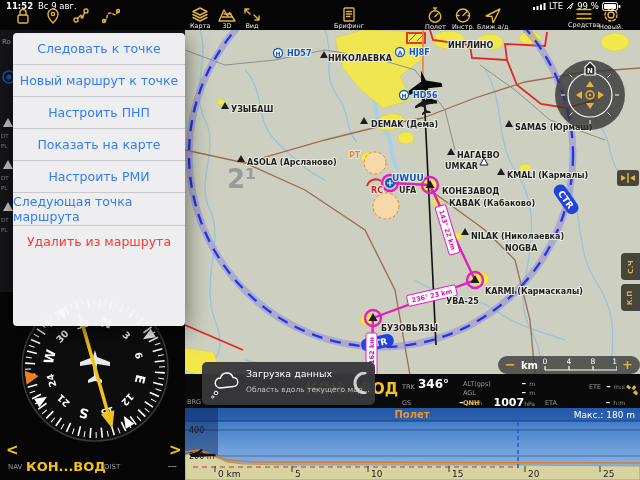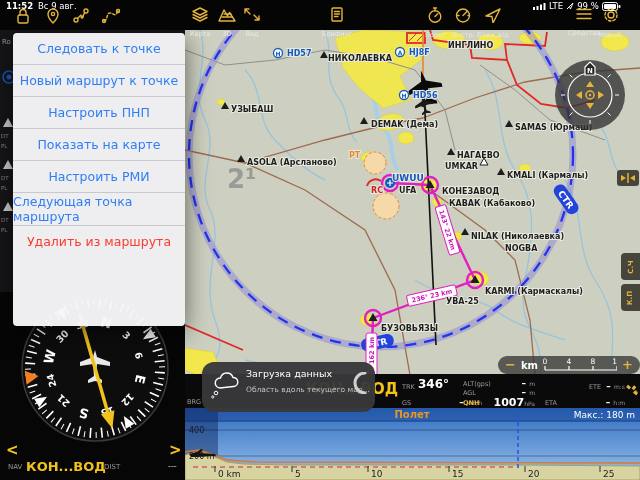--- a/index.html
+++ b/index.html
@@ -2,21 +2,21 @@
 <html><head>
 <meta charset="utf-8">
 <style>
   html,body{margin:0;padding:0;background:#000;}
   *{box-sizing:border-box;font-family:"DejaVu Sans","Liberation Sans",sans-serif;}
   #app{position:relative;width:640px;height:480px;background:#000;overflow:hidden;}
 
   
   #topbar{position:absolute;left:0;top:0;width:640px;height:30px;background:#050505;z-index:40;}
   .status-txt{position:absolute;top:1px;font-size:8.5px;color:#fff;}
-  .tb-item{position:absolute;top:7px;display:flex;flex-direction:column;align-items:center;gap:9px;}
+  .tb-item{position:absolute;top:7px;display:flex;flex-direction:column;align-items:center;gap:1px;}
   .tb-item svg{display:block;}
   .tb-label{font-size:6.5px;color:#e8e8e8;white-space:nowrap;line-height:7px;}
   .ico{stroke:#e3b33c;fill:none;stroke-width:1.4;stroke-linecap:round;stroke-linejoin:round;}
 
   
   #sidebar{position:absolute;left:0;top:30px;width:185px;height:262px;background:#16161a;z-index:5;}
   .sb-frag{position:absolute;color:#9a9a9a;font-size:7px;}
   .sb-tri{position:absolute;width:0;height:0;border-left:5px solid transparent;border-right:5px solid transparent;border-bottom:9px solid #cfcfcf;}
   .sb-sub{position:absolute;color:#8a8a8a;font-size:5.5px;}
   #ctx-menu{position:absolute;left:13px;top:33px;width:172px;height:293px;background:rgba(246,246,248,0.97);border-radius:4px;overflow:hidden;z-index:30;box-shadow:0 6px 24px rgba(0,0,0,.55);}
@@ -42,21 +42,21 @@
 
   
   #panel-toggle{position:absolute;left:617px;top:170px;width:22px;height:16px;background:rgba(45,45,35,0.85);border-radius:3px;z-index:12;display:flex;align-items:center;justify-content:center;}
 
   
   #scalebar{position:absolute;left:498px;top:356px;width:142px;height:18px;background:rgba(55,55,55,0.78);border-radius:9px;z-index:14;display:flex;align-items:center;padding:0 7px;gap:5px;}
   .sc-btn{color:#e3b33c;font-size:13px;font-weight:bold;line-height:16px;}
   .sc-unit{color:#fff;font-size:10px;font-weight:bold;}
 
   
-  #toast{position:absolute;left:202px;top:362px;width:173px;height:50px;background:rgba(56,56,58,0.96);border-radius:12px;z-index:50;}
+  #toast{position:absolute;left:202px;top:362px;width:173px;height:43px;background:rgba(56,56,58,0.96);border-radius:5px;z-index:50;}
   #toast .t-title{position:absolute;left:44px;top:6px;font-size:9.5px;color:#fff;}
   #toast .t-sub{position:absolute;left:44px;top:23px;font-size:7.5px;color:#c2c2c2;white-space:nowrap;}
 
   
   #infobar{position:absolute;left:185px;top:374px;width:455px;height:34px;background:#0a0a0a;z-index:20;}
   #infobar .lbl{position:absolute;font-size:6.5px;color:#9a9a9a;}
   #infobar .val{position:absolute;font-size:9px;color:#fff;font-weight:bold;text-align:right;}
   #infobar .unit{font-size:6px;color:#9a9a9a;font-weight:normal;}
   #infobar .wp{position:absolute;left:120px;top:6px;width:93px;text-align:right;font-size:15px;font-weight:bold;color:#f2c21c;}
   #infobar .trk{position:absolute;left:233px;top:3px;font-size:12px;font-weight:bold;color:#fff;}
@@ -354,21 +354,21 @@
           <path d="M4,10 h10 M6,7 h7"></path>
         </svg>
       <span class="tb-label">3D</span>
     </div>
     <div class="tb-item" style="left:243px;">
       <svg class="ico" width="18" height="15">
           <path d="M2,6 V2 H6 M2,2 L7,7 M16,9 V13 H12 M16,13 L11,8"></path>
         </svg>
       <span class="tb-label">Вид</span>
     </div>
-    <div class="tb-item" style="left:322px;">
+    <div class="tb-item" style="left:334px;">
       <svg class="ico" width="16" height="15">
           <rect x="3" y="1" width="10" height="13" rx="1"></rect>
           <path d="M5.5,4.5 h5 M5.5,7 h5 M5.5,9.5 h3.5"></path>
         </svg>
       <span class="tb-label">Брифинг</span>
     </div>
     <div class="tb-item" style="left:425px;">
       <svg class="ico" width="18" height="16">
           <circle cx="9" cy="9.5" r="5.8"></circle>
           <path d="M7.5,1 h3 M9,1 v2.5 M9,9.5 L11.8,6.7"></path>

